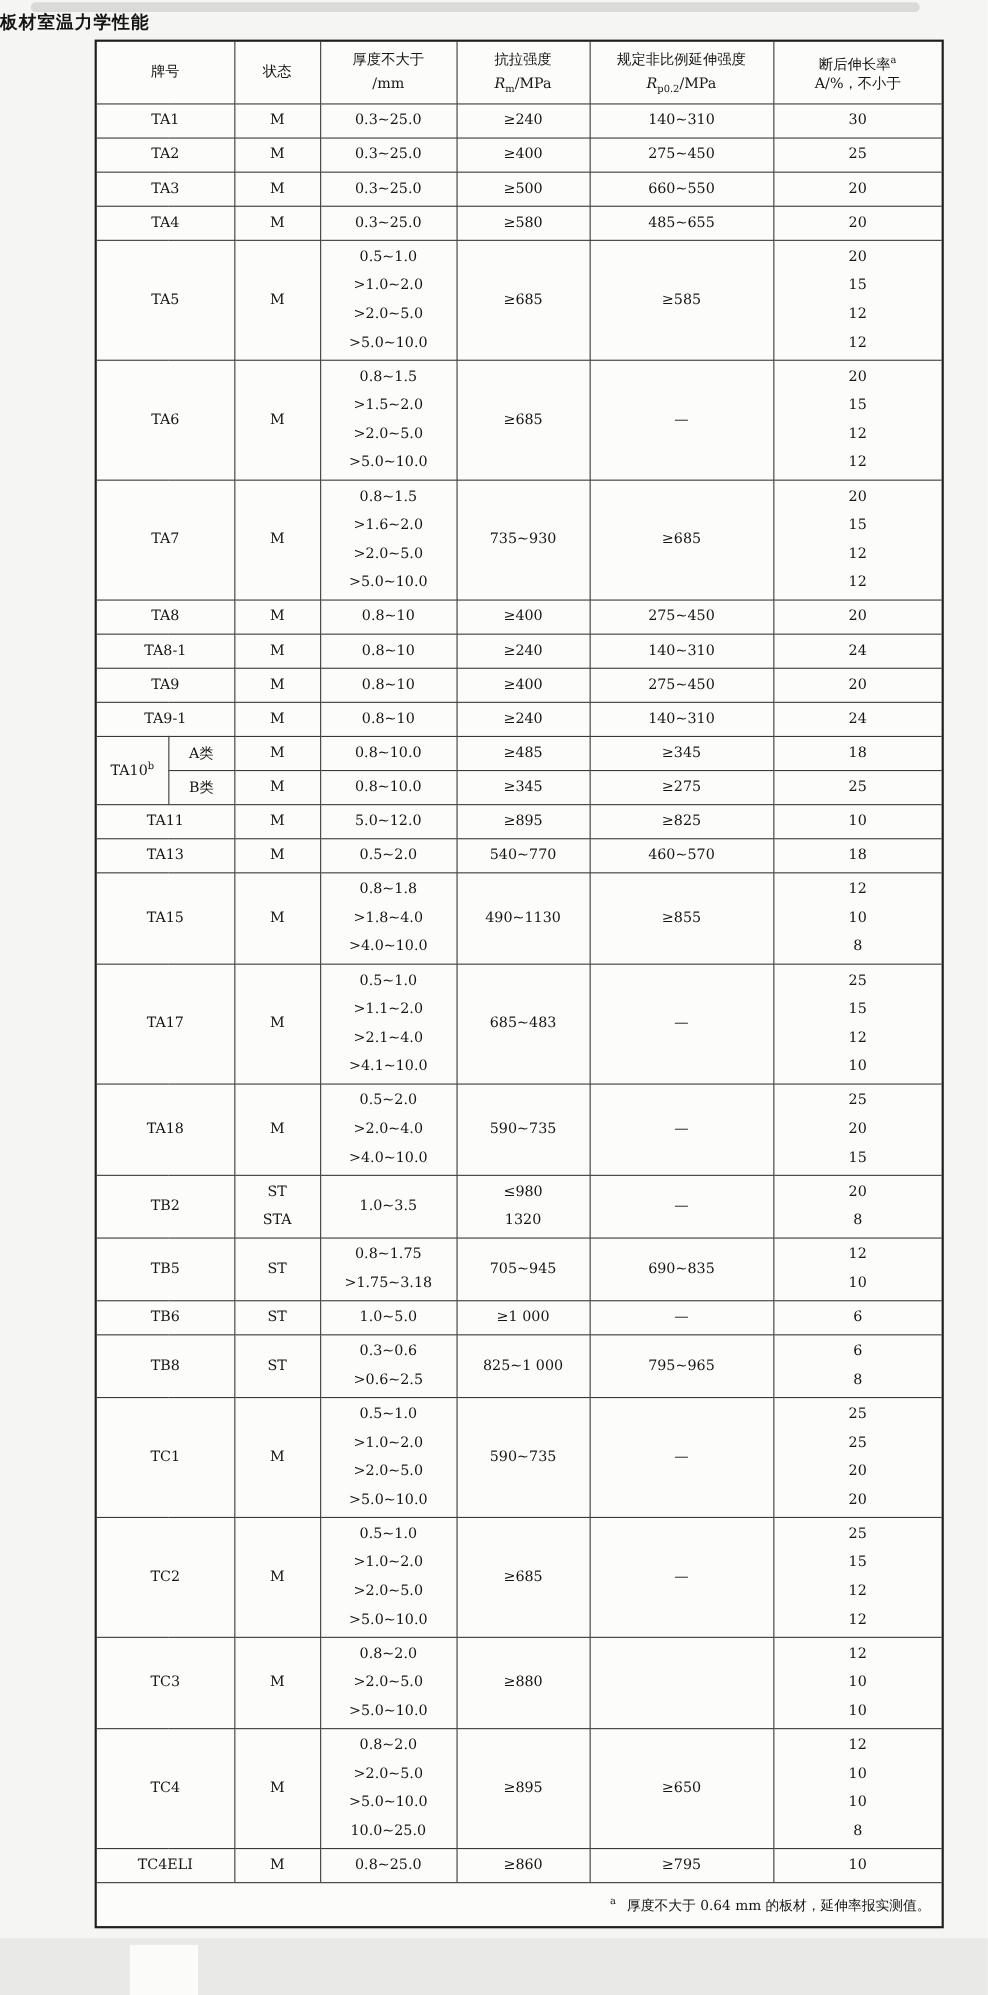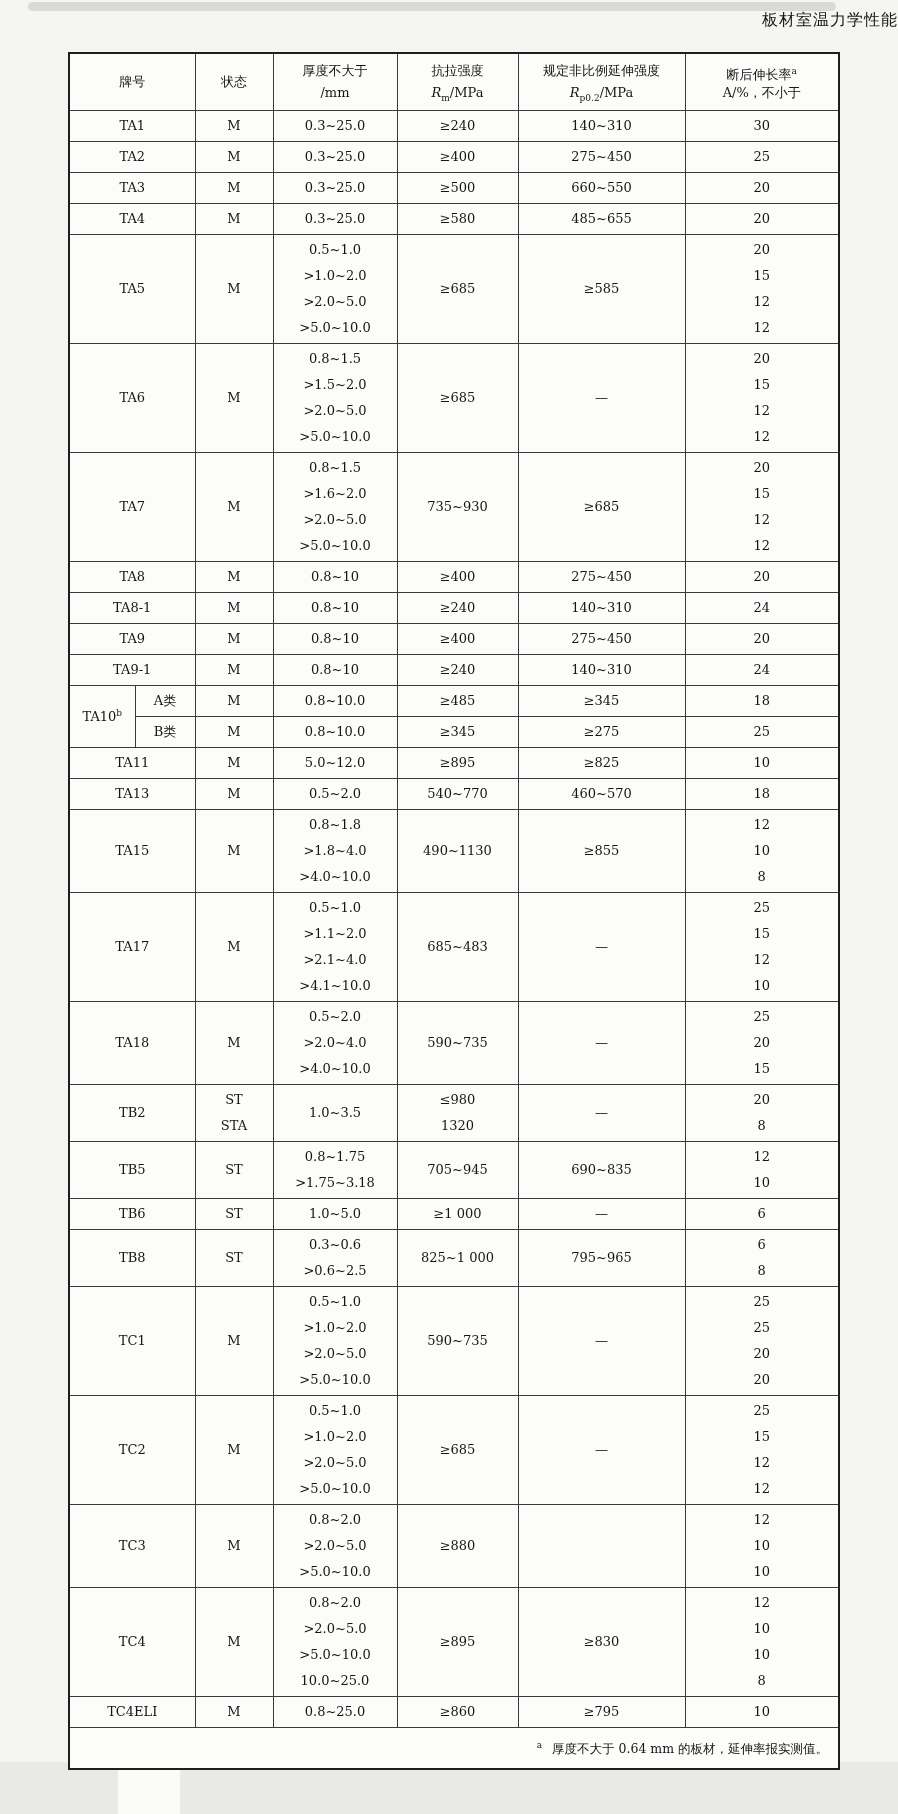--- a/index.html
+++ b/index.html
@@ -17,28 +17,27 @@
   .bottom-gray {
     position:absolute; left:0; top:1762px; width:898px; height:52px;
     background:#e9e9e7;
   }
   .bottom-smudge {
     position:absolute; left:118px; top:1768px; width:62px; height:46px;
     background:#fbfbfa;
   }
   .title {
     position:absolute; top:10px; left:0; width:898px;
-    text-align:right; font-weight:normal; font-size:16px; letter-spacing:1px;
+    text-align:left; font-weight:bold; font-size:16px; letter-spacing:1px;
     font-family:"DejaVu Sans","Liberation Sans",sans-serif;
   }
   .frame {
-    position:absolute; left:68px; top:36px; width:768px;
+    position:absolute; left:86px; top:36px; width:768px;
     border:2px solid #1e1e1e; background:#fcfcfa;
     box-sizing:content-box;
-    margin-top:16px;
   }
   table.main {
     border-collapse:collapse; table-layout:fixed; width:768px;
     border:hidden;
   }
   table.main th, table.main td {
     border:1px solid #3a3a3a;
     text-align:center; vertical-align:middle;
     padding:2px 0; font-size:13px; font-weight:normal;
     overflow:hidden;
@@ -621,21 +620,21 @@
             <td>
               <div class="ln">0.8~2.0</div>
               <div class="ln">&gt;2.0~5.0</div>
               <div class="ln">&gt;5.0~10.0</div>
               <div class="ln">10.0~25.0</div>
             </td>
             <td>
               <div class="one">≥895</div>
             </td>
             <td>
-              <div class="one">≥830</div>
+              <div class="one">≥650</div>
             </td>
             <td>
               <div class="ln">12</div>
               <div class="ln">10</div>
               <div class="ln">10</div>
               <div class="ln">8</div>
             </td>
           </tr>
           <tr>
             <td colspan="2"><span>TC4ELI</span></td>

